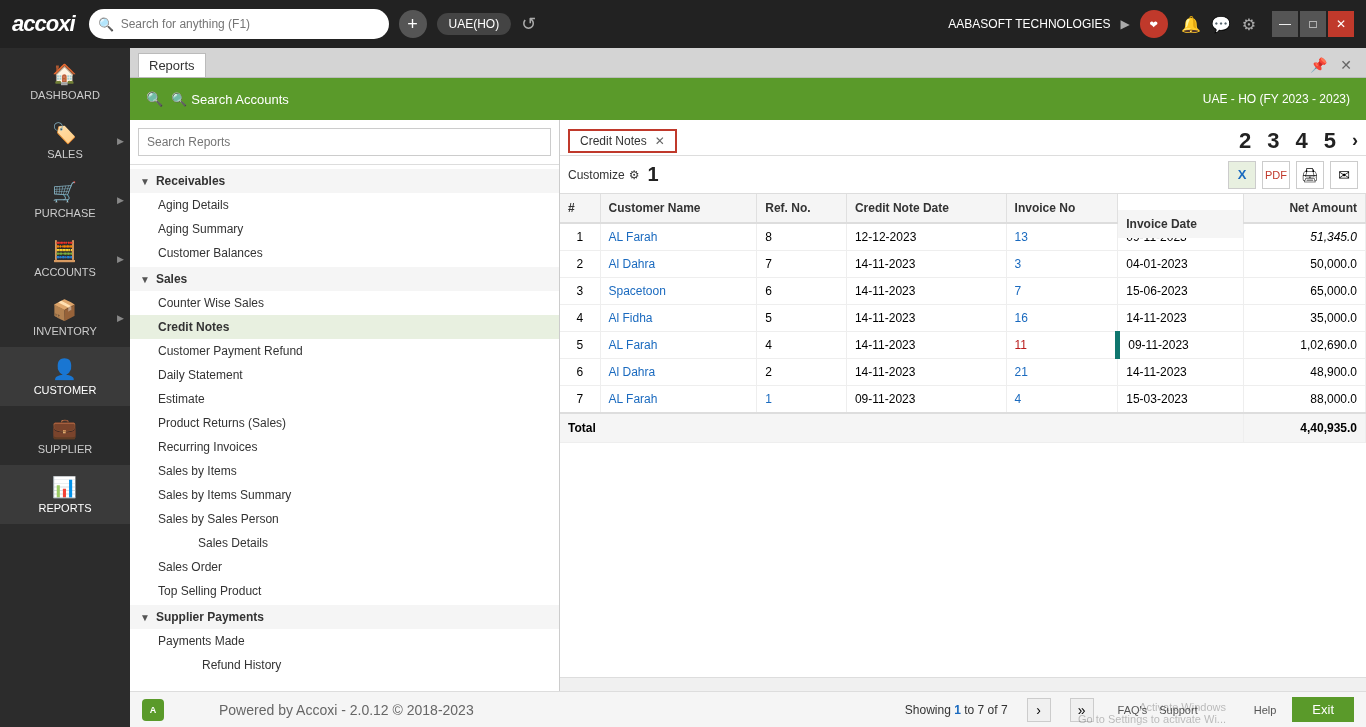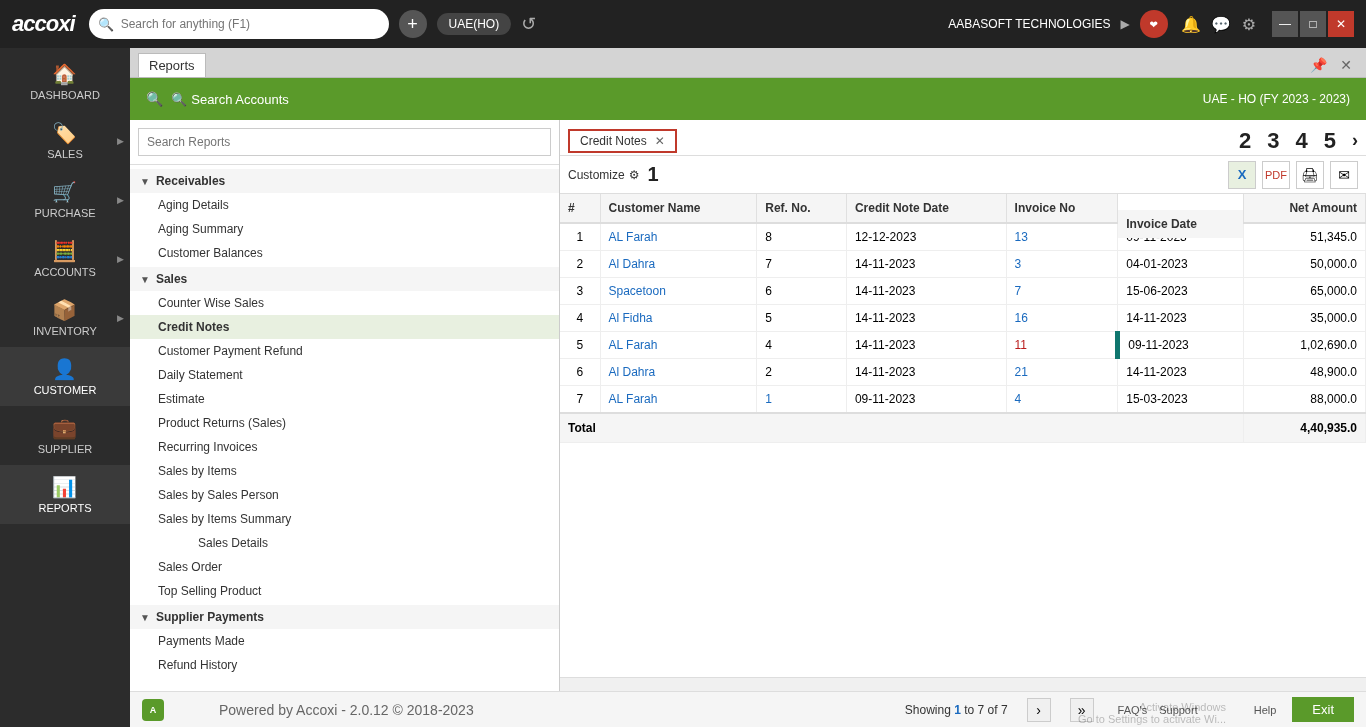--- a/index.html
+++ b/index.html
@@ -141,43 +141,43 @@
           <div style="padding:5px 10px 5px 28px;font-size:12px;color:#333;cursor:pointer;">
             <span>Product Returns (Sales)</span>
           </div>
           <div style="padding:5px 10px 5px 28px;font-size:12px;color:#333;cursor:pointer;">
             <span>Recurring Invoices</span>
           </div>
           <div style="padding:5px 10px 5px 28px;font-size:12px;color:#333;cursor:pointer;">
             <span>Sales by Items</span>
           </div>
           <div style="padding:5px 10px 5px 28px;font-size:12px;color:#333;cursor:pointer;">
+            <span>Sales by Items Summary</span>
+          </div>
+          <div style="padding:5px 10px 5px 28px;font-size:12px;color:#333;cursor:pointer;">
             <span>Sales by Sales Person</span>
-          </div>
-          <div style="padding:5px 10px 5px 28px;font-size:12px;color:#333;cursor:pointer;">
-            <span>Sales by Items Summary</span>
           </div>
           <div style="padding:5px 10px 5px 28px;font-size:12px;color:#333;cursor:pointer;margin-left:40px;">
             <span>Sales Details</span>
           </div>
           <div style="padding:5px 10px 5px 28px;font-size:12px;color:#333;cursor:pointer;">
             <span>Sales Order</span>
           </div>
           <div style="padding:5px 10px 5px 28px;font-size:12px;color:#333;cursor:pointer;">
             <span>Top Selling Product</span>
           </div>
 
           <div style="display:flex;align-items:center;gap:6px;padding:5px 10px;font-weight:bold;font-size:12px;color:#333;cursor:pointer;background:#f5f5f5;margin-top:2px;">
             <span style="color:#555;font-size:10px;">▼</span>
             <span>Supplier Payments</span>
           </div>
           <div style="padding:5px 10px 5px 28px;font-size:12px;color:#333;cursor:pointer;">
             <span>Payments Made</span>
           </div>
-          <div style="padding:5px 10px 5px 28px;font-size:12px;color:#333;cursor:pointer;">
+          <div style="padding:5px 10px 5px 28px;font-size:12px;color:#333;cursor:pointer;margin-left:44px;">
             <span>Refund History</span>
           </div>
         </div>
       </div>
 
       <div style="flex:1;background:white;display:flex;flex-direction:column;overflow:hidden;">
 
         <div style="display:flex;align-items:center;padding:6px 8px 0;border-bottom:1px solid #ddd;gap:4px;height:36px;">
           <div style="background:white;border:2px solid #c0392b;color:#333;padding:3px 10px;font-size:12px;cursor:pointer;display:flex;align-items:center;gap:4px;">
             <span>Credit Notes</span>
@@ -220,21 +220,21 @@
               </tr>
             </thead>
             <tbody>
               <tr style="border-bottom:1px solid #eee;">
                 <td style="padding:6px 8px;border-right:1px solid #eee;text-align:center;">1</td>
                 <td style="padding:6px 8px;border-right:1px solid #eee;color:#1a6abf;cursor:pointer;">AL Farah</td>
                 <td style="padding:6px 8px;border-right:1px solid #eee;">8</td>
                 <td style="padding:6px 8px;border-right:1px solid #eee;">12-12-2023</td>
                 <td style="padding:6px 8px;border-right:1px solid #eee;color:#1a6abf;cursor:pointer;">13</td>
                 <td style="padding:6px 8px;border-right:1px solid #eee;">09-11-2023</td>
-                <td style="padding:6px 8px;text-align:right;">51,345.0</td>
+                <td style="padding:6px 8px;text-align:right;font-style:italic;">51,345.0</td>
               </tr>
               <tr style="border-bottom:1px solid #eee;">
                 <td style="padding:6px 8px;border-right:1px solid #eee;text-align:center;">2</td>
                 <td style="padding:6px 8px;border-right:1px solid #eee;color:#1a6abf;cursor:pointer;">Al Dahra</td>
                 <td style="padding:6px 8px;border-right:1px solid #eee;">7</td>
                 <td style="padding:6px 8px;border-right:1px solid #eee;">14-11-2023</td>
                 <td style="padding:6px 8px;border-right:1px solid #eee;color:#1a6abf;cursor:pointer;">3</td>
                 <td style="padding:6px 8px;border-right:1px solid #eee;">04-01-2023</td>
                 <td style="padding:6px 8px;text-align:right;">50,000.0</td>
               </tr>

